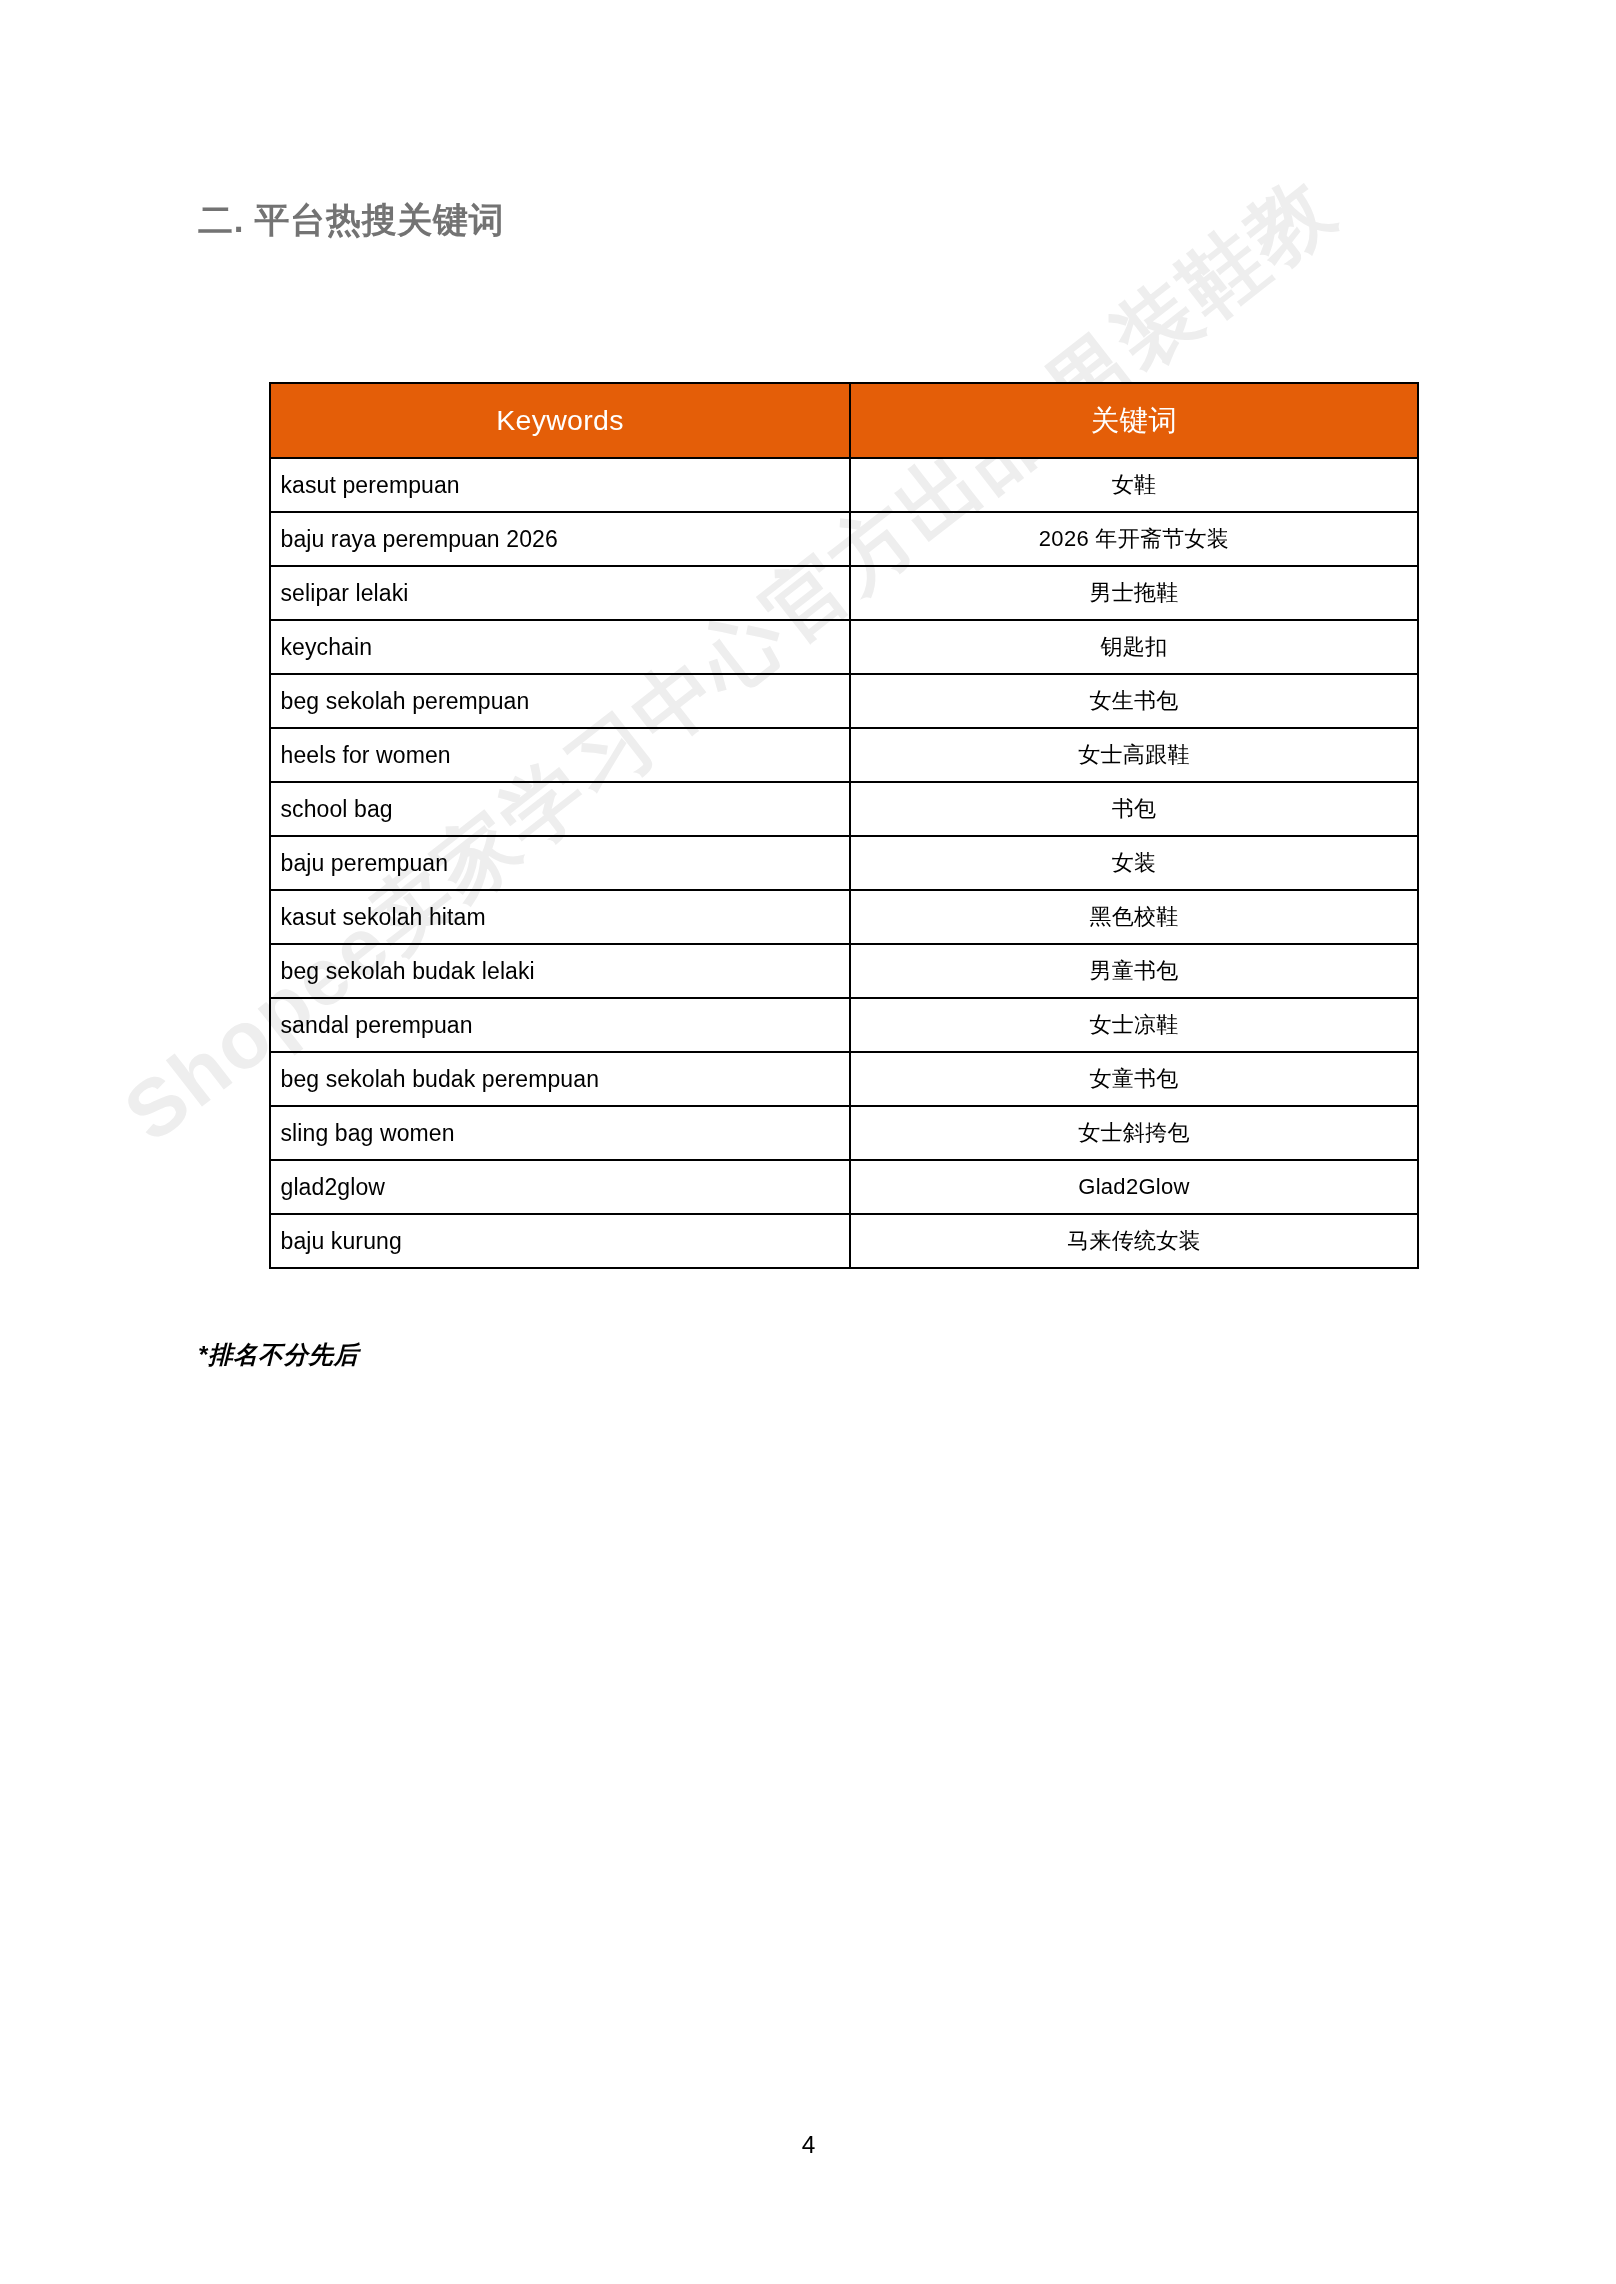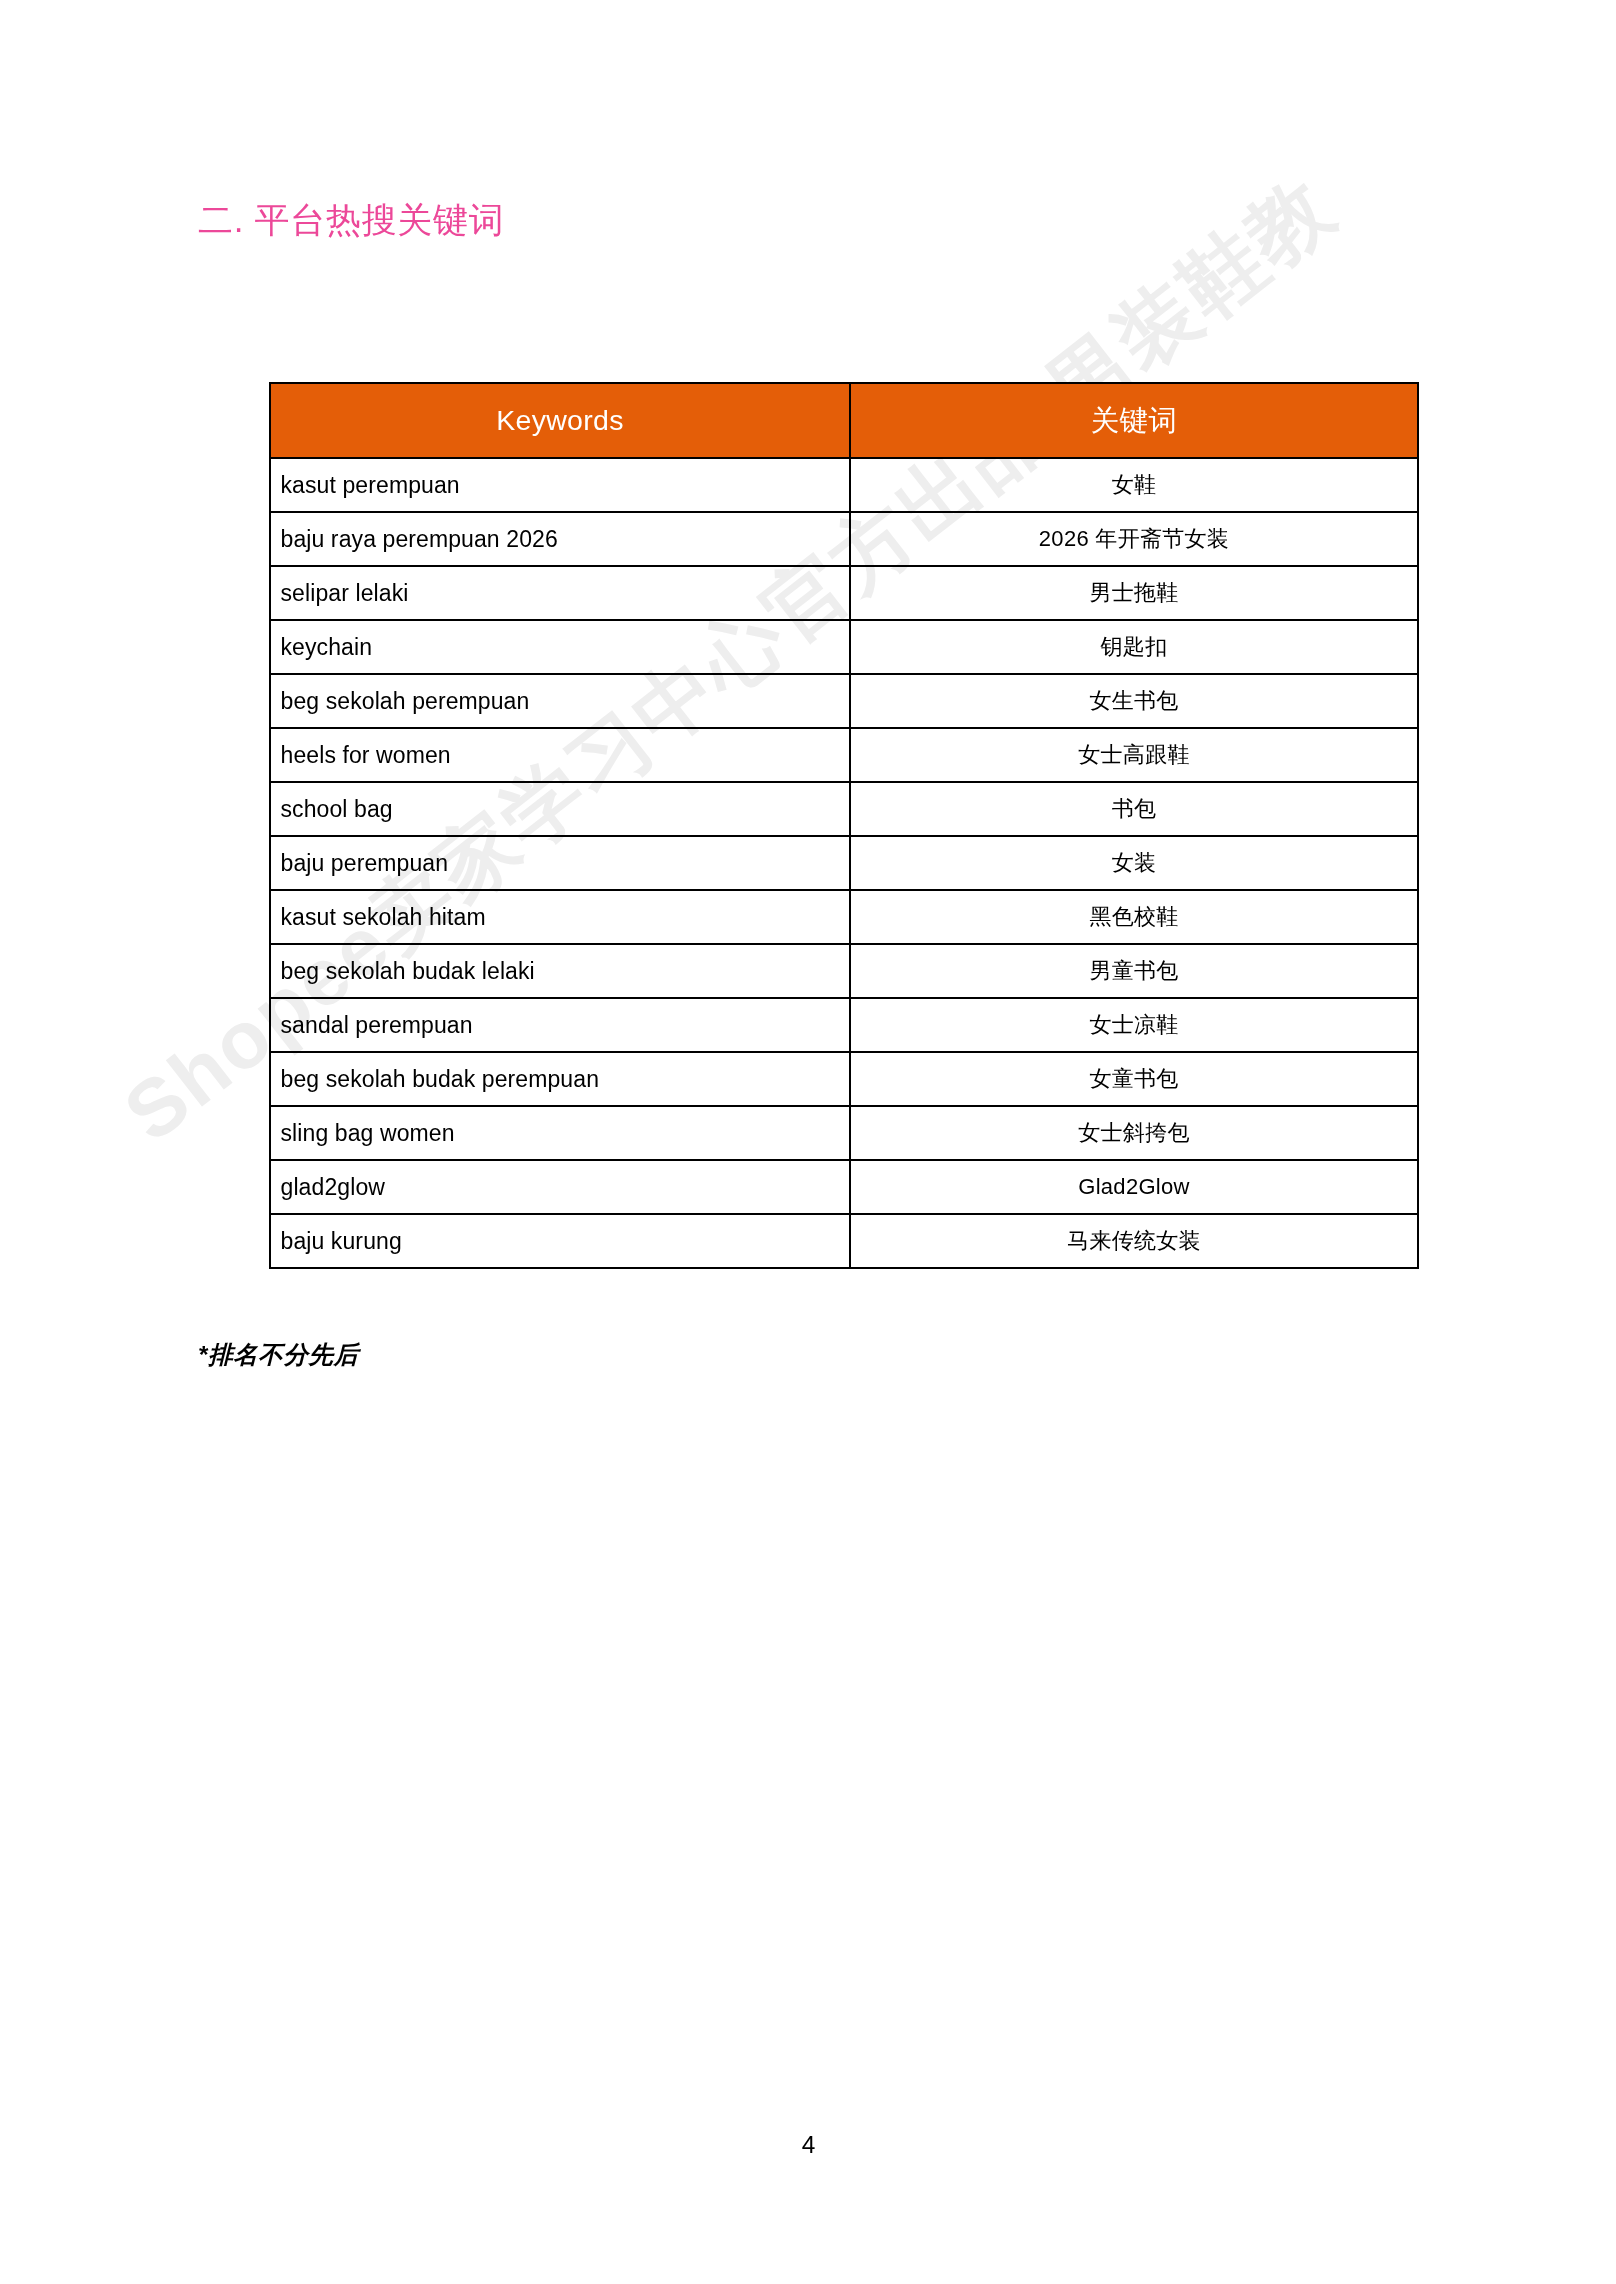--- a/index.html
+++ b/index.html
@@ -45,24 +45,24 @@
   .content {
     position: relative;
     z-index: 2;
   }
 
   .section-title {
     position: absolute;
     left: 198px;
     top: 197px;
     font-size: 35px;
-    font-weight: 400;
+    font-weight: 700;
     letter-spacing: 0.7px;
     white-space: nowrap;
-    color: #ec4899;
+    color: #737373;
   }
 
   .kw-table {
     position: absolute;
     left: 269px;
     top: 382px;
     width: 1148px;
     border-collapse: collapse;
     table-layout: fixed;
   }

